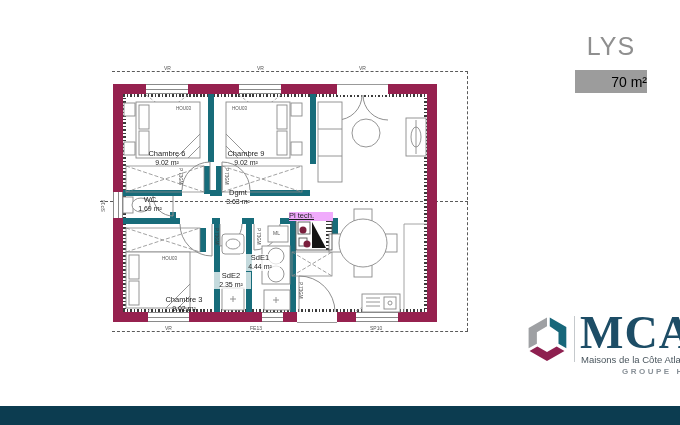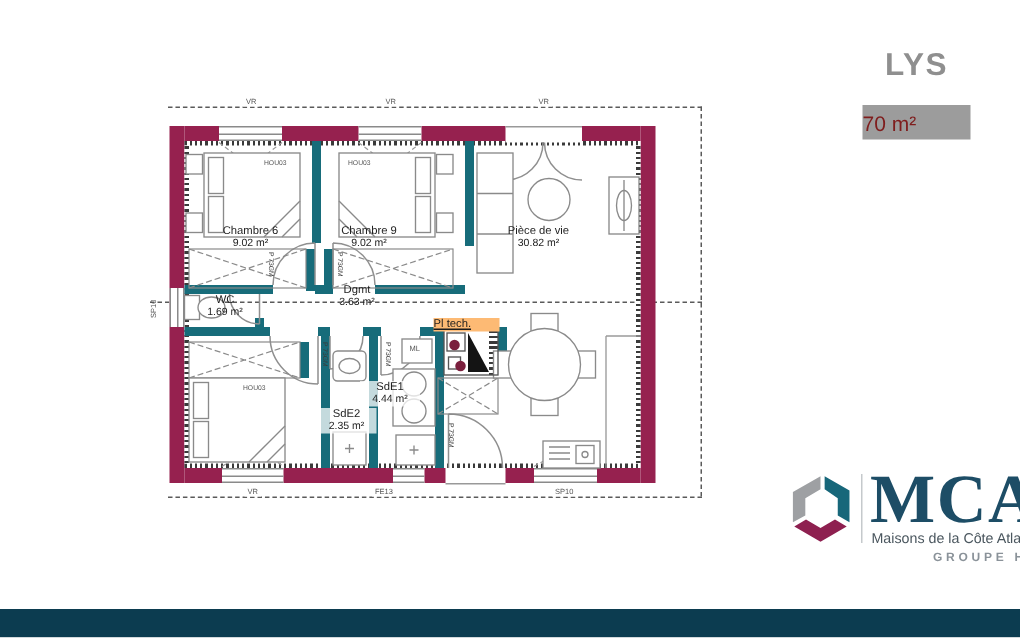--- a/index.html
+++ b/index.html
@@ -21,22 +21,22 @@
   .dash-v{border-left:1px dashed #5a5a5a;width:0;}
 
   
   .room-lbl{font-size:7.5px;line-height:8.5px;text-align:center;color:#1d1d1d;}
   .room-lbl .area{font-size:7px;}
   .tiny{font-size:5px;color:#555;line-height:5px;white-space:nowrap;}
   .jamb{font-size:4.5px;color:#3a3a3a;line-height:4.5px;transform:rotate(90deg);transform-origin:left top;white-space:nowrap;}
   .rot{transform:rotate(-90deg);transform-origin:left top;}
 
   
-  .model-name{font-size:21px;font-weight:bold;color:#8f8f8f;letter-spacing:1px;text-align:center;}
-  .surface-box{background:#9c9c9c;color:#7f1d1d;font-size:14px;display:flex;align-items:center;justify-content:flex-start;}
+  .model-name{font-size:25px;font-weight:normal;color:#8f8f8f;letter-spacing:1px;text-align:center;}
+  .surface-box{background:#9c9c9c;color:#000000;font-size:14px;display:flex;align-items:center;justify-content:flex-end;}
 
   
   .logo-acronym{font-family:"Liberation Serif",serif;font-weight:bold;font-size:46px;line-height:42px;
                 color:var(--logo-text,#1D4D66);letter-spacing:1px;white-space:nowrap;}
   .logo-sub{font-size:9.5px;color:#4a565e;white-space:nowrap;}
   .logo-group{font-size:8px;font-weight:bold;letter-spacing:2.5px;color:#8a9299;white-space:nowrap;}
   .logo-divider{width:1px;background:#c5c9cc;}
 
   
   .footer-bar{left:0;bottom:0;width:680px;height:19px;background:var(--bar,#0C3C50);}
@@ -206,41 +206,41 @@
     </svg>
 
     <div class="abs room-lbl" style="left:130px;top:150px;width:74px;">
       <div>Chambre 6</div>
       <div class="area">9.02 m²</div>
     </div>
     <div class="abs room-lbl" style="left:210px;top:150px;width:72px;">
       <div>Chambre 9</div>
       <div class="area">9.02 m²</div>
     </div>
-    <div class="abs room-lbl" style="left:320px;top:150px;width:78px;">
-      <div>Pièce de vie</div>
-      <div class="area">30.82 m²</div>
-    </div>
     <div class="abs room-lbl" style="left:216px;top:189px;width:44px;">
       <div>Dgmt</div>
       <div class="area">3.63 m²</div>
     </div>
     <div class="abs room-lbl" style="left:128px;top:196px;width:44px;">
       <div>WC</div>
       <div class="area">1.69 m²</div>
     </div>
     <div class="abs room-lbl" style="left:211px;top:272px;width:40px;background:rgba(255,255,255,0.75);">
       <div>SdE2</div>
       <div class="area">2.35 m²</div>
     </div>
     <div class="abs room-lbl" style="left:240px;top:254px;width:40px;background:rgba(255,255,255,0.75);">
       <div>SdE1</div>
       <div class="area">4.44 m²</div>
     </div>
-    <div class="abs room-lbl" style="left:289px;top:212px;width:44px;text-align:left;background:#fdba74;text-decoration:underline;">
+    <div class="abs room-lbl" style="left:148px;top:296px;width:72px;">
+      <div>Chambre 3</div>
+      <div class="area">9.02 m²</div>
+    </div>
+    <div class="abs room-lbl" style="left:289px;top:212px;width:44px;text-align:left;background:#f0abfc;text-decoration:underline;">
       <div>Pl tech.</div>
     </div>
 
     <div class="abs tiny" style="left:176px;top:106px;font-size:4.5px;">HOU03</div>
     <div class="abs tiny" style="left:232px;top:106px;font-size:4.5px;">HOU03</div>
     <div class="abs tiny" style="left:162px;top:256px;font-size:4.5px;">HOU03</div>
     <div class="abs tiny" style="left:273px;top:231px;">ML</div>
 
     <div class="abs tiny" style="left:162px;top:66px;background:#fff;padding:0 2px;">VR</div>
     <div class="abs tiny" style="left:255px;top:66px;background:#fff;padding:0 2px;">VR</div>

